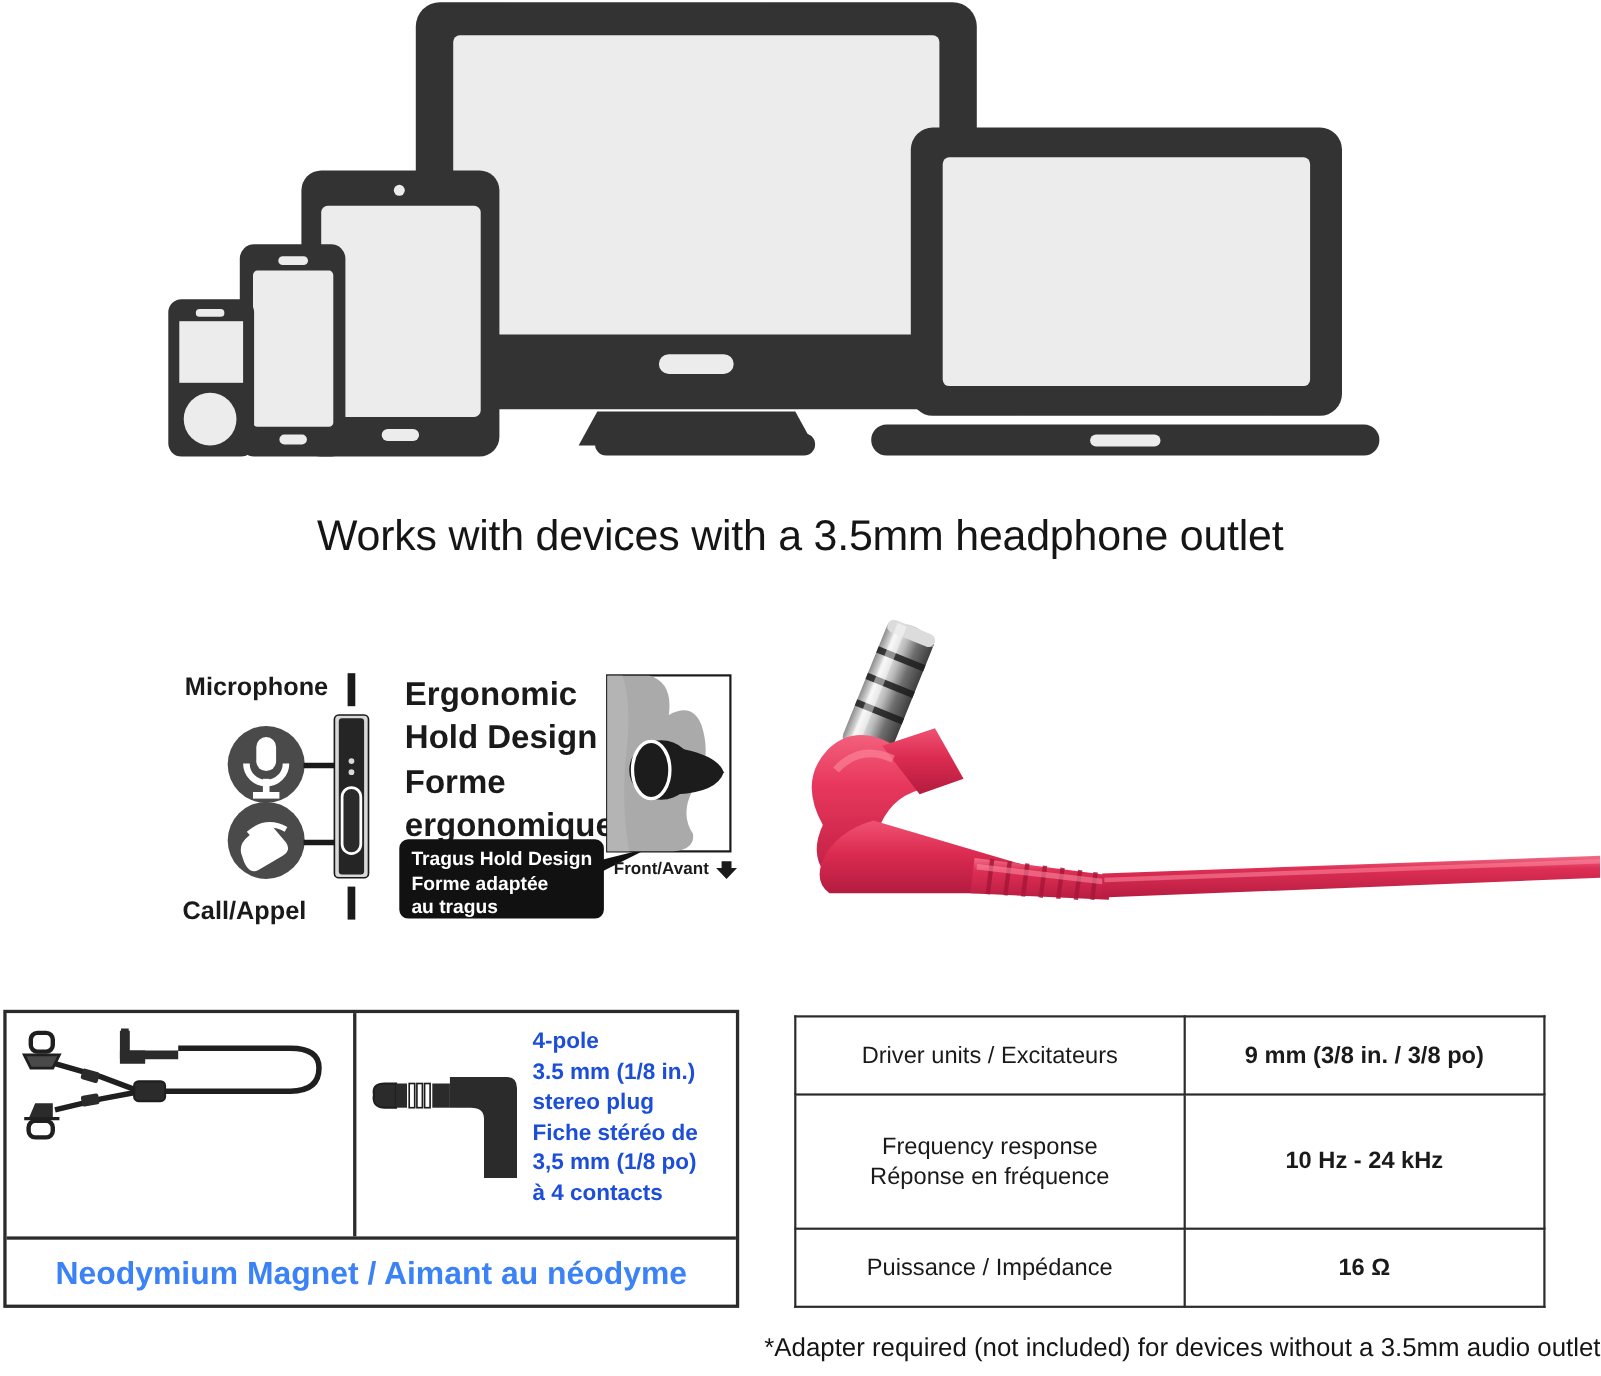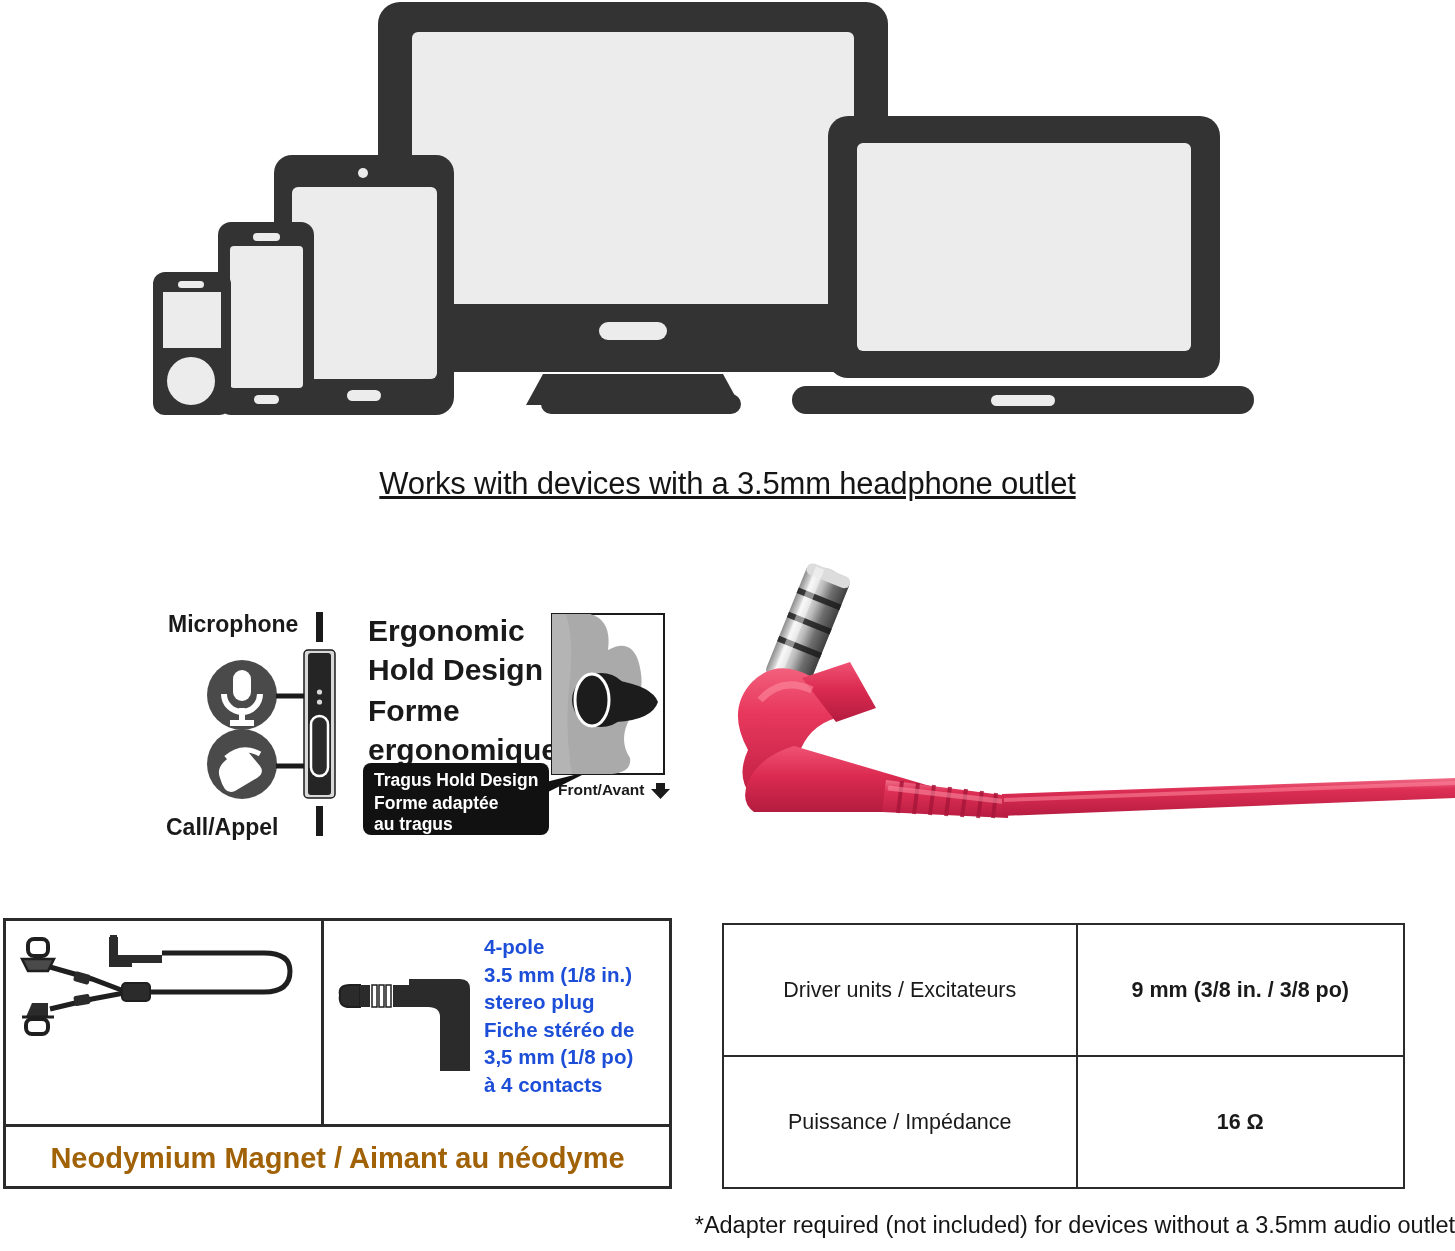--- a/index.html
+++ b/index.html
@@ -25,26 +25,25 @@
     height: 430px;
   }
 
   
   #headline {
     position: absolute;
     left: 0;
     top: 466px;
     width: 1455px;
     text-align: center;
-    font-size: 31px;
+    font-size: 39px;
     font-weight: 400;
     letter-spacing: -0.2px;
     color: #151515;
     white-space: nowrap;
-    text-decoration: underline;
   }
 
   
   #feature-panel {
     position: absolute;
     left: 160px;
     top: 608px;
     width: 525px;
     height: 235px;
   }
@@ -133,21 +132,21 @@
     height: 65px;
     border-top: 3px solid #2b2b2b;
     box-sizing: border-box;
     display: flex;
     align-items: center;
     justify-content: center;
   }
   #neodymium-label {
     font-size: 29px;
     font-weight: 700;
-    color: #a16207;
+    color: #3b82f6;
     white-space: nowrap;
   }
 
   
   #spec-table-wrap {
     position: absolute;
     left: 722px;
     top: 923px;
     width: 683px;
     height: 266px;
@@ -442,20 +441,27 @@
   <table class="spec">
     <tbody>
       <tr>
         <td class="label">
           <span class="sub">Driver units / Excitateurs</span>
         </td>
         <td class="value">9 mm (3/8 in. / 3/8 po)</td>
       </tr>
       <tr>
         <td class="label">
+          <span class="sub">Frequency response</span>
+          <span class="sub">Réponse en fréquence</span>
+        </td>
+        <td class="value">10 Hz - 24 kHz</td>
+      </tr>
+      <tr>
+        <td class="label">
           <span class="sub">Puissance / Impédance</span>
         </td>
         <td class="value">16 Ω</td>
       </tr>
     </tbody>
   </table>
 </div>
 
 <div id="footnote">*Adapter required (not included) for devices without a 3.5mm audio outlet</div>
 

